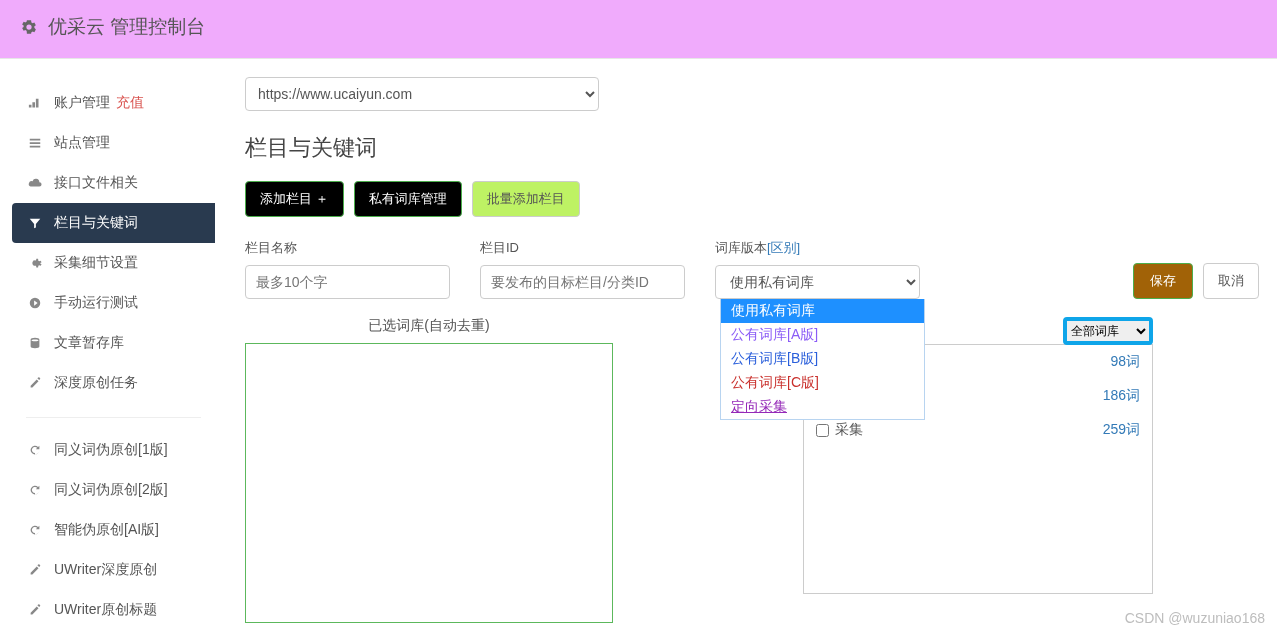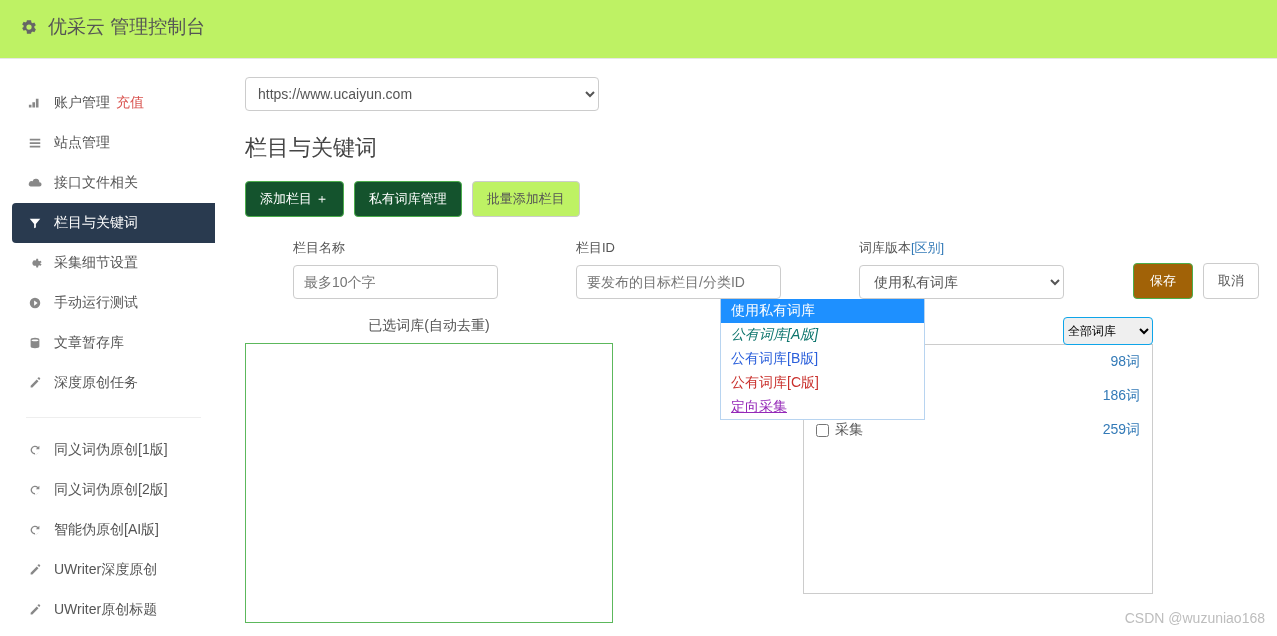--- a/index.html
+++ b/index.html
@@ -1,62 +1,62 @@
 <!DOCTYPE html>
 <html><head>
   <meta charset="utf-8">
   <style>
     * { box-sizing: border-box; margin: 0; padding: 0; }
     body { font-family: "Microsoft YaHei", Arial, sans-serif; font-size: 14px; color: #555; background: #fff; width: 1277px; }
-    .header { display: flex; align-items: center; padding: 14px 20px 18px 20px; border-bottom: 1px solid #e7e7e7; background: #bef264; }
+    .header { display: flex; align-items: center; padding: 14px 20px 18px 20px; border-bottom: 1px solid #e7e7e7; background: #f0abfc; }
     .header .gear { width: 18px; height: 18px; margin-right: 10px; fill: #666; }
     .header .title { font-size: 19px; color: #555; }
     .layout { display: flex; }
     .sidebar { width: 215px; padding: 12px 0 12px 12px; }
     .nav-group { margin-top: 12px; }
     .nav-item { display: flex; align-items: center; padding: 11px 14px; cursor: pointer; color: #555; border-radius: 4px 0 0 4px; }
     .nav-item.active { background: #293a4f; color: #fff; }
     .nav-item .icon { width: 18px; display: inline-flex; align-items: center; justify-content: center; margin-right: 10px; fill: #888; }
     .nav-item.active .icon { fill: #fff; }
     .nav-item .label { font-size: 14px; }
     .nav-item .badge { color: #d9534f; margin-left: 6px; font-size: 14px; }
     .nav-sep { border-top: 1px solid #eee; margin: 14px 14px 6px 14px; }
     .main { flex: 1; padding: 18px 18px 0 30px; }
     .site-select { width: 354px; height: 34px; border: 1px solid #ccc; border-radius: 4px; padding: 0 8px; font-size: 14px; color: #555; background: #fff; }
     .page-title { font-size: 22px; color: #444; margin: 22px 0 18px 0; font-weight: normal; }
     .btn-row { display: flex; gap: 10px; margin-bottom: 22px; }
     .btn { display: inline-flex; align-items: center; padding: 8px 14px; border-radius: 4px; font-size: 13px; cursor: pointer; border: 1px solid transparent; background: #fff; }
-    .btn-success { background: #14532d; color: #fff; border-color: #4cae4c; }
+    .btn-success { background: #000000; color: #fff; border-color: #4cae4c; }
     .btn-default { background: #bef264; color: #555; border-color: #ccc; }
     .btn-cancel { background: #fff; color: #555; border-color: #ccc; padding: 8px 14px; }
     .btn-save { background: #a16207; color: #fff; border-color: #4cae4c; padding: 8px 16px; }
     .form-row { display: flex; gap: 30px; margin-bottom: 18px; position: relative; align-items: flex-end; }
-    .col { display: flex; flex-direction: column; margin-left: 48px; }
+    .col { display: flex; flex-direction: column; }
     .col-name { width: 205px; }
     .col-id { width: 205px; }
     .col-ver { width: 205px; }
     .field-label { font-size: 13px; color: #555; margin-bottom: 8px; }
     .field-label .link { color: #337ab7; }
     .input, .select-ctrl { width: 100%; height: 34px; border: 1px solid #ccc; border-radius: 4px; padding: 0 10px; font-size: 14px; color: #555; background: #fff; }
     .select-ctrl { appearance: auto; }
     .action-right { margin-left: auto; display: flex; gap: 10px; }
     .dropdown { position: absolute; top: 60px; left: 475px; width: 205px; border: 1px solid #b8d4f0; border-top: none; background: #fff; z-index: 10; }
     .dropdown .opt { padding: 3px 10px; font-size: 14px; cursor: pointer; }
     .dropdown .opt.selected { background: #1e90ff; color: #fff; }
-    .dropdown .opt.c-black { color: #0f766e; font-style: italic; }
+    .dropdown .opt.c-black { color: #8b5cf6; }
     .dropdown .opt.c-blue { color: #2a5fdb; }
     .dropdown .opt.c-red { color: #c9302c; }
     .dropdown .opt.c-purple { color: #9529b8; text-decoration: underline; }
     .bottom-row { display: flex; gap: 190px; align-items: flex-start; }
     .selected-panel { width: 368px; }
     .selected-title { text-align: center; font-size: 14px; color: #555; margin-bottom: 8px; }
     .selected-box { width: 368px; height: 280px; border: 1px solid #5cb85c; background: #fff; }
     .lib-panel { width: 350px; }
     .lib-header { display: flex; justify-content: flex-end; margin-bottom: 0; }
-    .lib-select { width: 90px; height: 28px; border: 1px solid #0ea5e9; border-radius: 4px; font-size: 12px; }
+    .lib-select { width: 90px; height: 28px; border: 4px solid #0ea5e9; border-radius: 4px; font-size: 12px; }
     .lib-box { width: 350px; border: 1px solid #ccc; background: #fff; height: 250px; margin-top: -1px; padding: 0 12px; }
     .lib-row { display: flex; align-items: center; justify-content: space-between; padding: 8px 0; }
     .lib-row .left { display: flex; align-items: center; gap: 6px; }
     .lib-row .count { color: #337ab7; font-size: 14px; }
     .watermark { position: fixed; right: 12px; bottom: 10px; color: #bdbdbd; font-size: 14px; }
     input[type=checkbox] { width: 13px; height: 13px; }
     svg { display: block; }
   </style>
 </head>
 <body>

